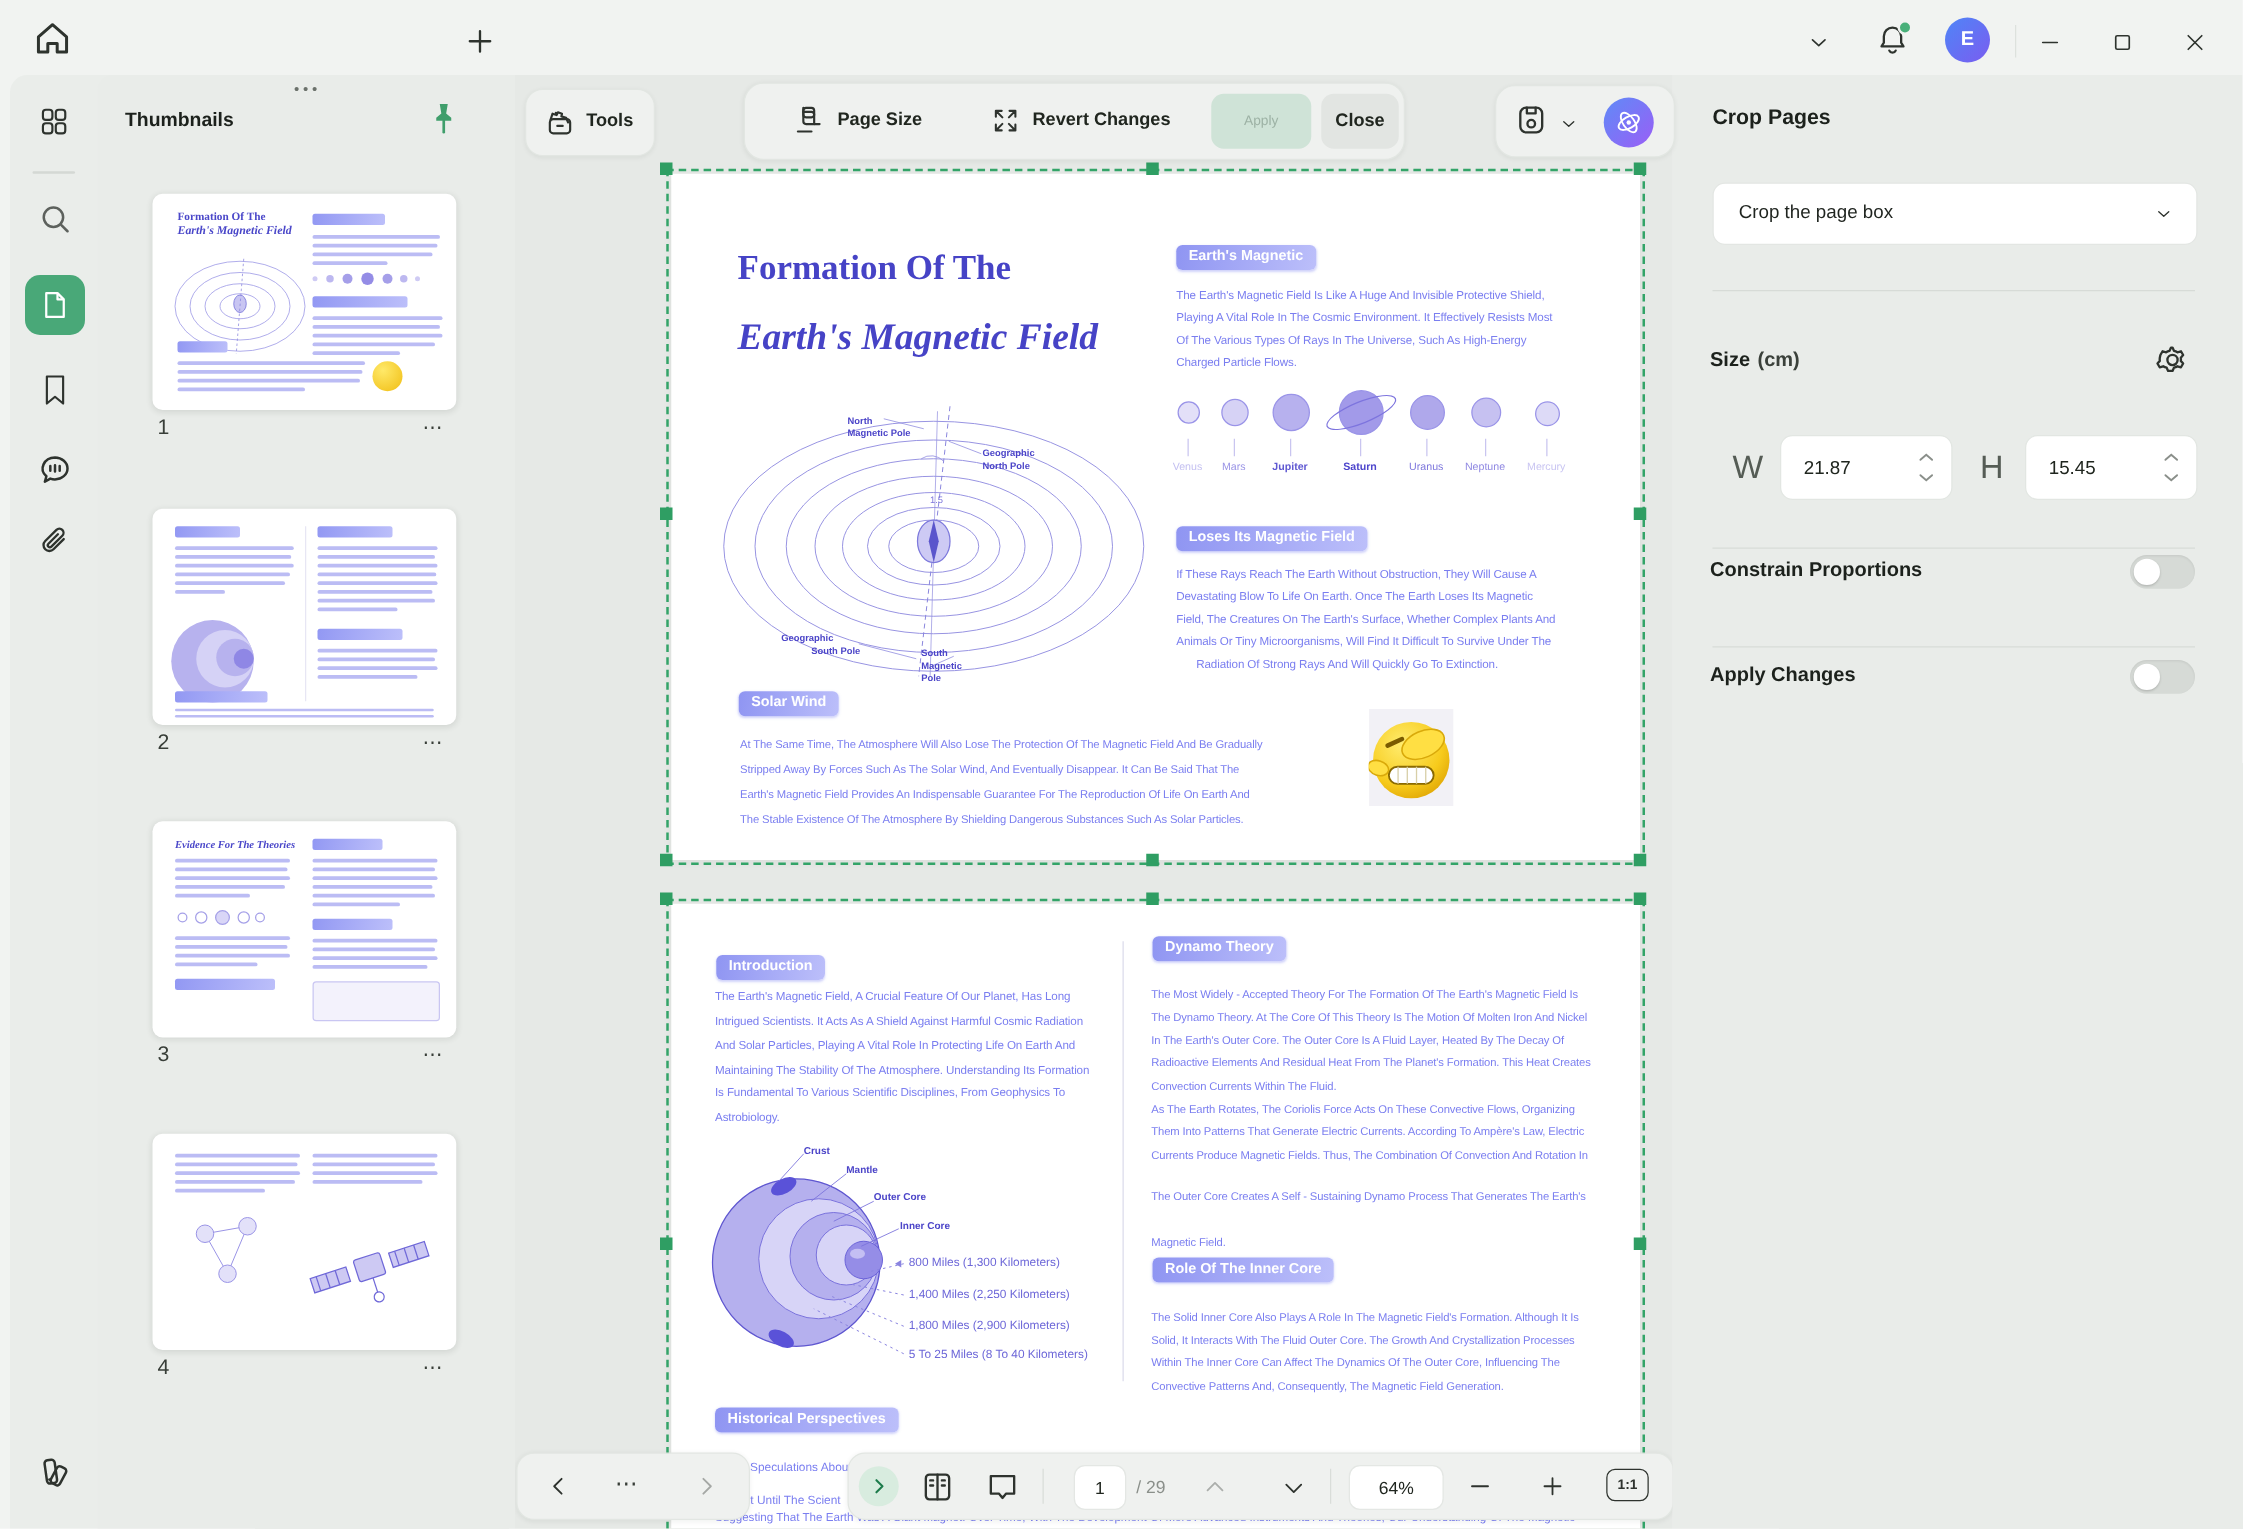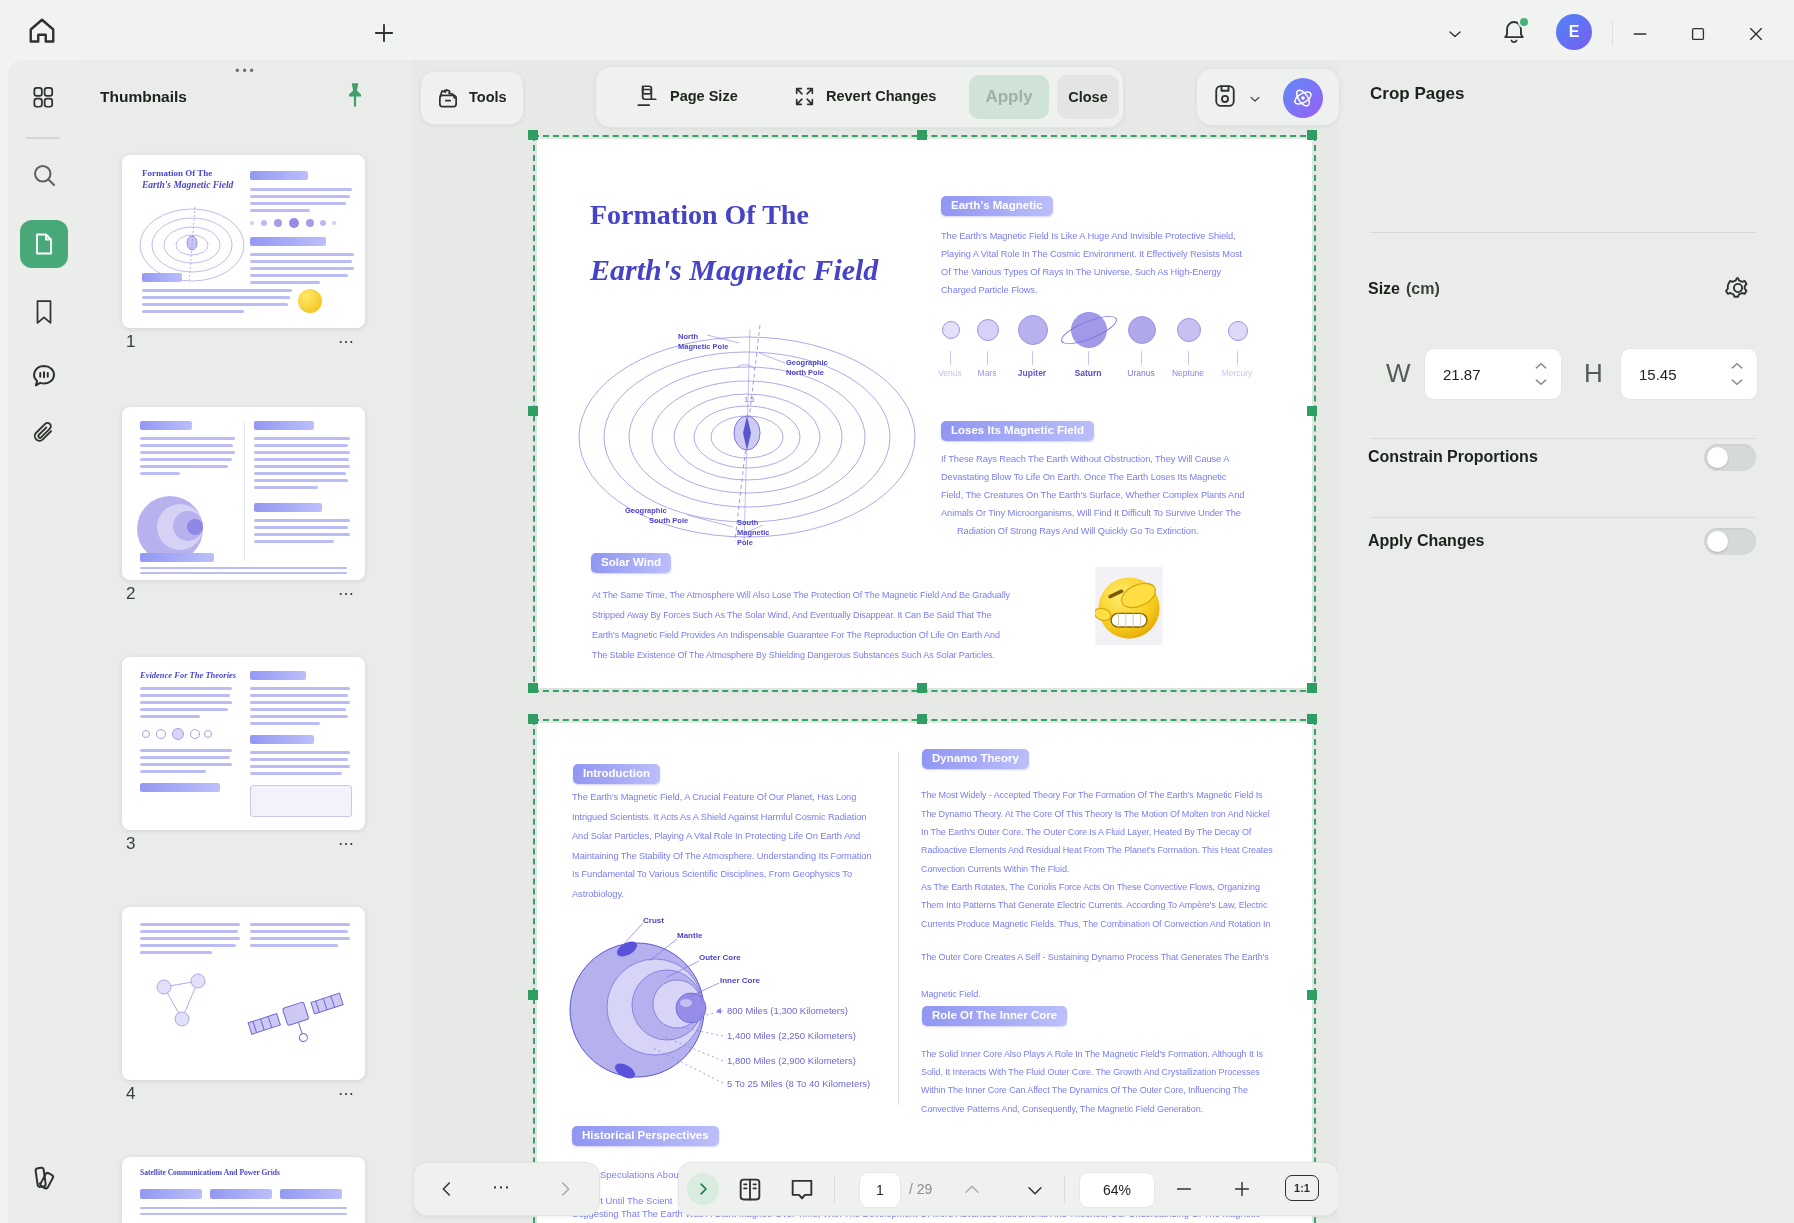--- a/index.html
+++ b/index.html
@@ -293,28 +293,20 @@
             <line x1="87" y1="43" x2="87" y2="55"></line>
             <line x1="95" y1="43" x2="95" y2="55"></line>
             <line x1="56" y1="58" x2="56" y2="70"></line>
             <circle cx="56" cy="74" r="4" fill="none"></circle>
           </g>
         </svg>
     </div>
     <div class="thumb-num" style="left:48px;top:1024px;">4</div>
     <div class="thumb-more" style="left:260px;top:1024px;">⋯</div>
 
-    <div class="thumb-card" style="left:44px;top:1097px;height:66px;border-radius:8px 8px 0 0;cursor:pointer;">
-      <div class="mini-serif" style="left:18px;top:12px;font-size:7.5px;font-weight:bold;">Satellite Communications And Power Grids</div>
-      <div class="mb" style="left:18px;top:32px;width:62px;height:10px;"></div>
-      <div class="mb" style="left:88px;top:32px;width:62px;height:10px;"></div>
-      <div class="mb" style="left:158px;top:32px;width:62px;height:10px;"></div>
-      <div class="ml" style="left:18px;top:50px;width:207px;height:2px;"></div>
-      <div class="ml" style="left:18px;top:56px;width:207px;height:2px;"></div>
-    </div>
   </div>
 
   <div class="abs" style="left:412px;top:60px;width:926px;height:1163px;background:#e6e9e6;overflow:hidden;">
 
     <div class="abs" style="left:125px;top:79px;width:775px;height:549px;background:#fff;box-shadow:0 2px 8px rgba(0,0,0,.05);overflow:hidden;">
       <div class="serif-title" style="left:53px;top:62px;font-size:28px;font-weight:bold;">Formation Of The</div>
       <div class="serif-title" style="left:53px;top:116px;font-size:30px;font-weight:bold;font-style:italic;">Earth's Magnetic Field</div>
 
       <svg class="abs" style="left:30px;top:180px;" width="352" height="222" viewBox="0 0 352 222">
         <g stroke="#9894e2" fill="none" stroke-width="0.8">
@@ -569,21 +561,21 @@
           <path class="ico" d="M4 20.5 H14"></path>
         </svg>
       <span class="abs tool-label" style="left:36px;top:7px;">Page Size</span>
     </div>
     <div class="abs" style="left:196px;top:14px;width:170px;height:32px;cursor:pointer;">
       <svg class="abs" style="left:0;top:3px;" width="25" height="25" viewBox="0 0 24 24">
           <path class="ico" d="M9.5 9.5 L4.5 4.5 M4.5 9 V4.5 H9 M14.5 9.5 L19.5 4.5 M19.5 9 V4.5 H15 M9.5 14.5 L4.5 19.5 M4.5 15 V19.5 H9 M14.5 14.5 L19.5 19.5 M19.5 15 V19.5 H15"></path>
         </svg>
       <span class="abs tool-label" style="left:34px;top:7px;">Revert Changes</span>
     </div>
-    <div class="abs" style="left:373px;top:8px;width:80px;height:44px;border-radius:10px;background:#cfe3d7;color:#9db2a5;font-size:17px;font-weight:bold;display:flex;align-items:center;justify-content:center;cursor:default;">Apply</div>
+    <div class="abs" style="left:373px;top:8px;width:80px;height:44px;border-radius:10px;background:#cfe3d7;color:#9db2a5;font-size:11px;font-weight:normal;display:flex;align-items:center;justify-content:center;cursor:default;">Apply</div>
     <div class="abs" style="left:461px;top:8px;width:62px;height:44px;border-radius:10px;background:#e2e5e2;color:#20261f;font-size:14.5px;font-weight:bold;display:flex;align-items:center;justify-content:center;cursor:pointer;">Close</div>
   </div>
 
   <div class="abs pill" style="left:1196px;top:68px;width:142px;height:56px;border-radius:16px;z-index:25;">
     <div class="abs" style="left:14px;top:13px;width:28px;height:28px;cursor:pointer;">
       <svg width="28" height="28" viewBox="0 0 24 24">
           <rect class="ico" x="4.5" y="3.5" width="15" height="17" rx="4"></rect>
           <path class="ico" d="M9 3.5 V7.5 H15 V3.5"></path>
           <circle class="ico" cx="12" cy="14.5" r="2.6"></circle>
         </svg>
@@ -600,20 +592,26 @@
             <ellipse cx="14" cy="14" rx="9" ry="4.5" transform="rotate(55 14 14)"></ellipse>
           </g>
           <circle cx="14" cy="14" r="1.8" fill="#fff"></circle>
         </svg>
     </div>
   </div>
 
   <div class="abs" style="left:1338px;top:60px;width:456px;height:1163px;background:#e9ece9;">
     <div class="abs panel-label" style="left:32px;top:24px;font-size:17px;">Crop Pages</div>
 
+    <div class="abs" style="left:32px;top:86px;width:386px;height:48px;background:#fff;border:1px solid #e3e6e3;border-radius:10px;cursor:pointer;">
+      <span class="abs" style="left:20px;top:14px;font-size:15px;color:#1f241f;white-space:nowrap;">Crop the page box</span>
+      <svg class="abs" style="left:352px;top:16px;" width="16" height="16" viewBox="0 0 24 24">
+          <path class="ico" d="M6 9.5 L12 15 L18 9.5"></path>
+        </svg>
+    </div>
 
     <div class="hr" style="left:32px;top:172px;width:386px;"></div>
 
     <span class="abs panel-label" style="left:30px;top:220px;">Size</span>
     <span class="abs panel-label" style="left:68px;top:220px;color:#3a403a;">(cm)</span>
     <div class="abs" style="left:386px;top:214px;width:28px;height:28px;cursor:pointer;">
       <svg width="28" height="28" viewBox="0 0 24 24">
           <path class="ico" d="M12 8.5 a3.5 3.5 0 1 0 0 7 a3.5 3.5 0 0 0 0 -7 Z"></path>
           <path class="ico" d="M12 3.5 l1 2.2 a6.5 6.5 0 0 1 2.4 1 l2.4 -.7 l1.5 2.6 l-1.6 1.8 a6.5 6.5 0 0 1 0 2.2 l1.6 1.8 l-1.5 2.6 l-2.4 -.7 a6.5 6.5 0 0 1 -2.4 1 l-1 2.2 l-3 0 l-1 -2.2 a6.5 6.5 0 0 1 -2.4 -1 l-2.4 .7 l-1.5 -2.6 l1.6 -1.8 a6.5 6.5 0 0 1 0 -2.2 L3.7 8.6 l1.5 -2.6 l2.4 .7 a6.5 6.5 0 0 1 2.4 -1 l1 -2.2 Z" stroke-width="1.3"></path>
         </svg>

